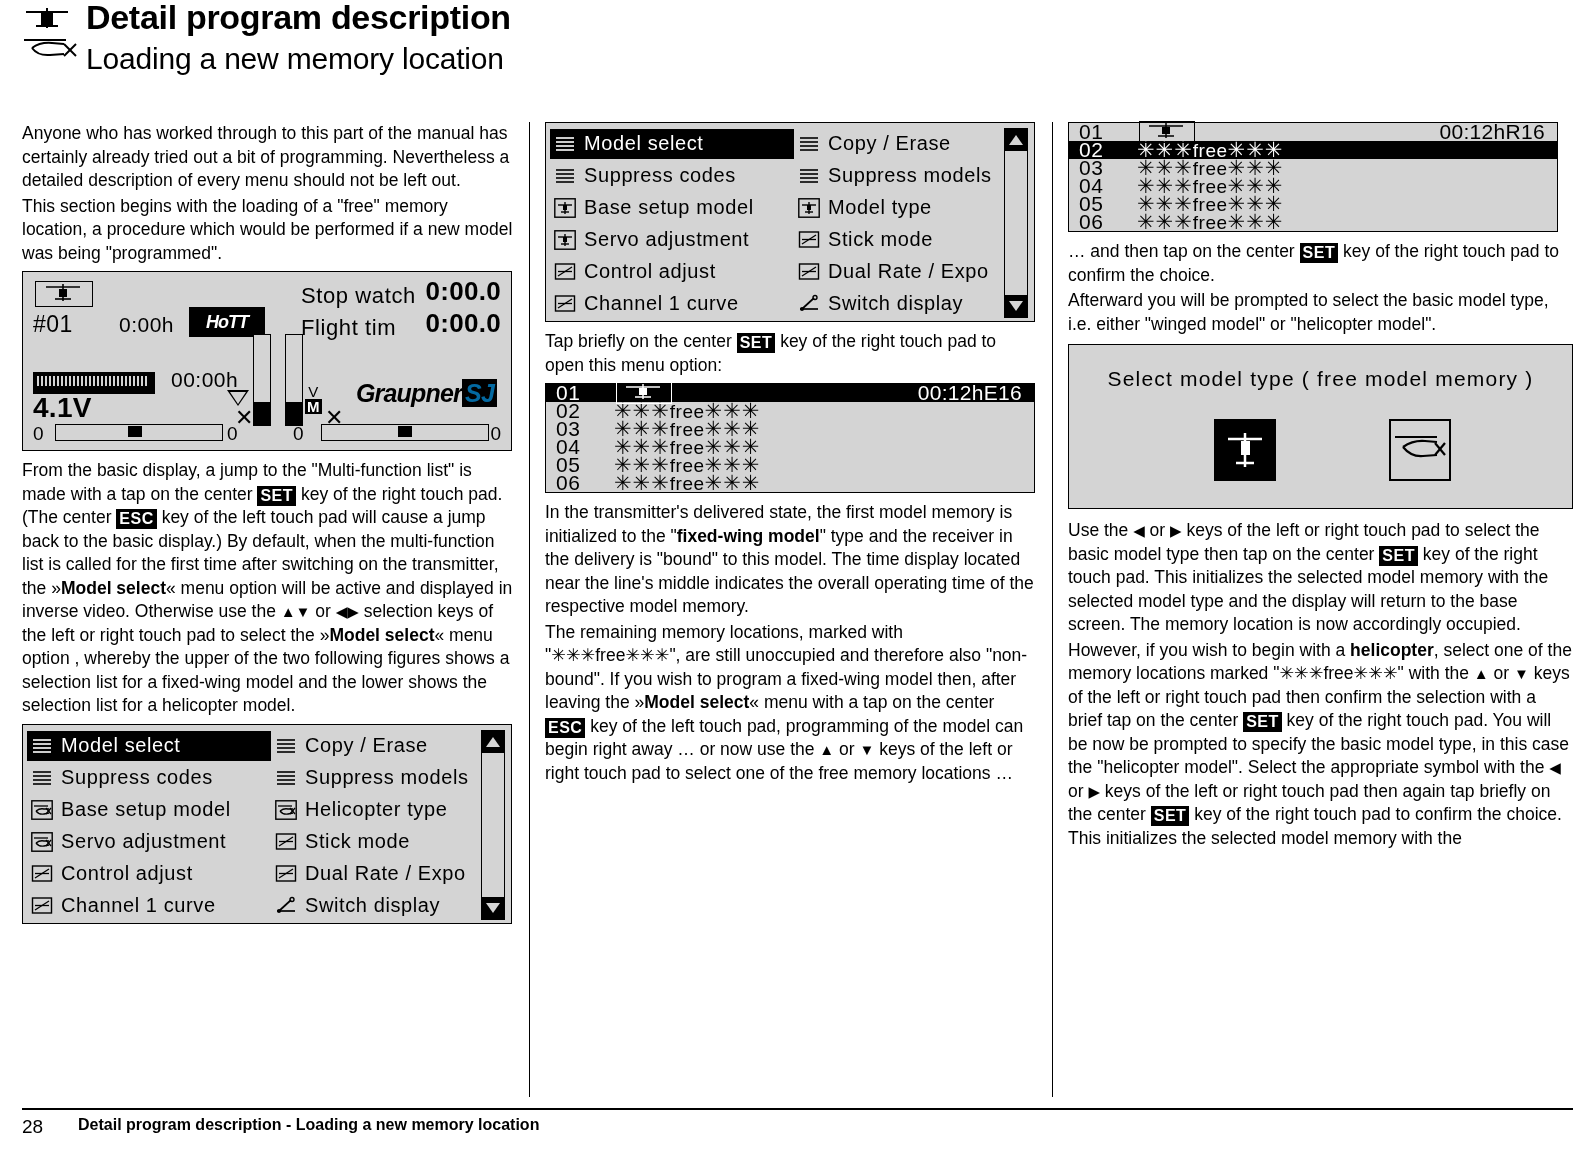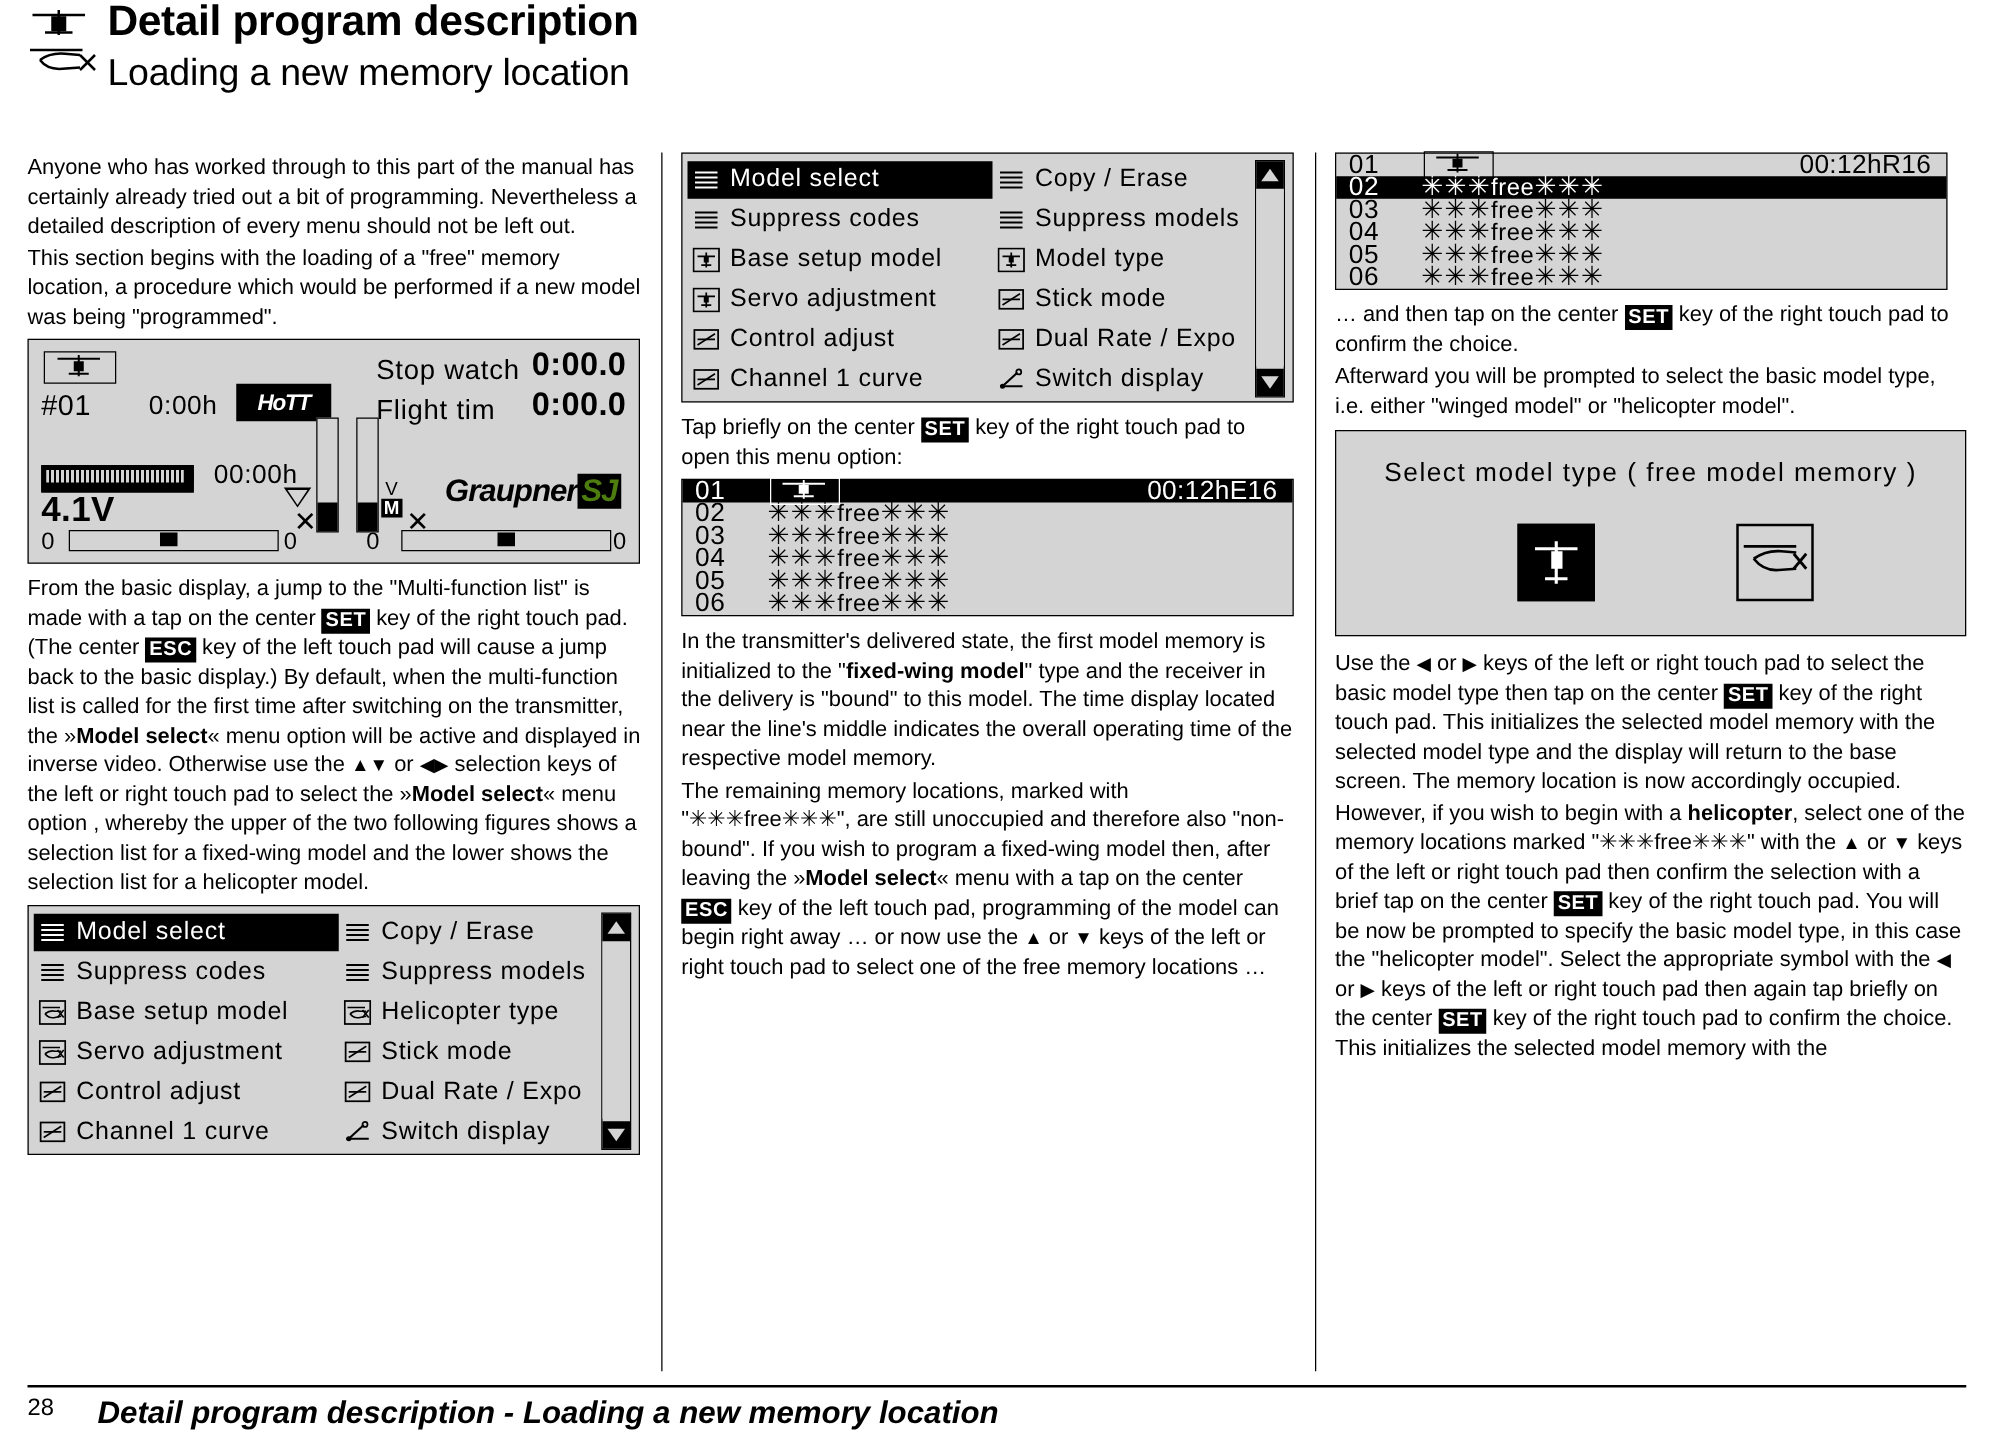--- a/index.html
+++ b/index.html
@@ -89,23 +89,22 @@
     background: #000;
   }
   .footer-page {
     position: absolute;
     left: 22px; top: 8px;
     font-size: 19px;
   }
   .footer-text {
     position: absolute;
     left: 78px; top: 8px;
-    font-size: 25px;
+    font-size: 16px;
     font-weight: bold;
-    font-style: italic;
   }
 
   
   .key {
     display: inline-block;
     background: #000;
     color: #fff;
     font-family: "Liberation Sans", sans-serif;
     font-weight: bold;
     font-size: 16px;
@@ -226,21 +225,21 @@
   .bd-brand {
     position: absolute;
     right: 14px; top: 110px;
     font-size: 25px;
     font-weight: bold;
     font-style: italic;
     letter-spacing: -0.8px;
   }
   .bd-brand .sj {
     background: #000;
-    color: #4d7c0f;
+    color: #0369a1;
     padding: 0 3px;
     font-style: italic;
     text-align: right;
   }
   .bd-bar-v {
     position: absolute;
     width: 16px;
     background: #d4d4d4;
     border: 1px solid #000;
   }

